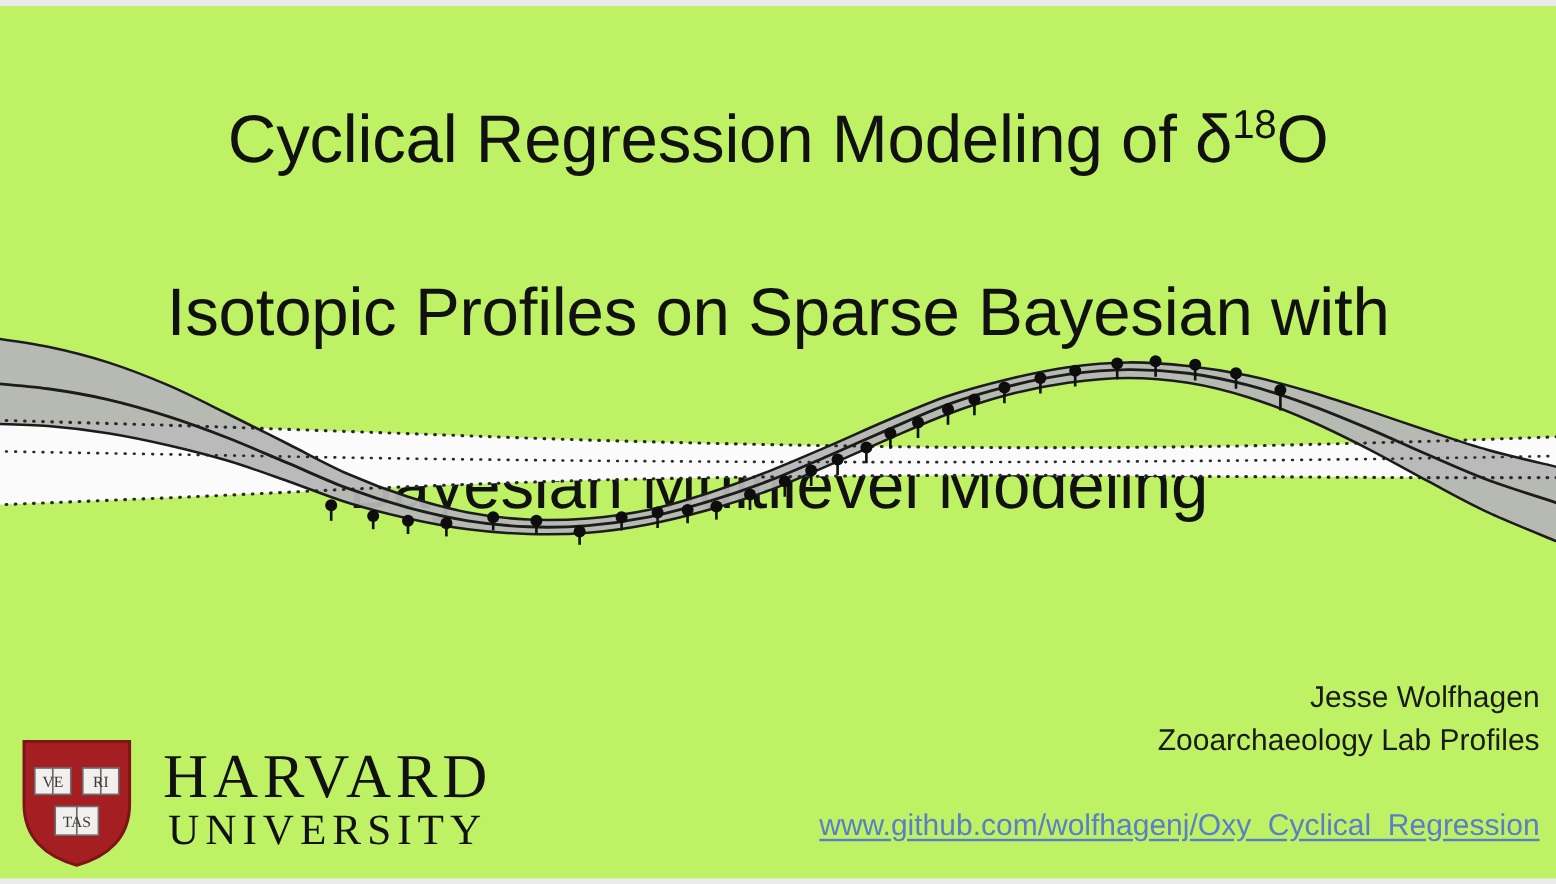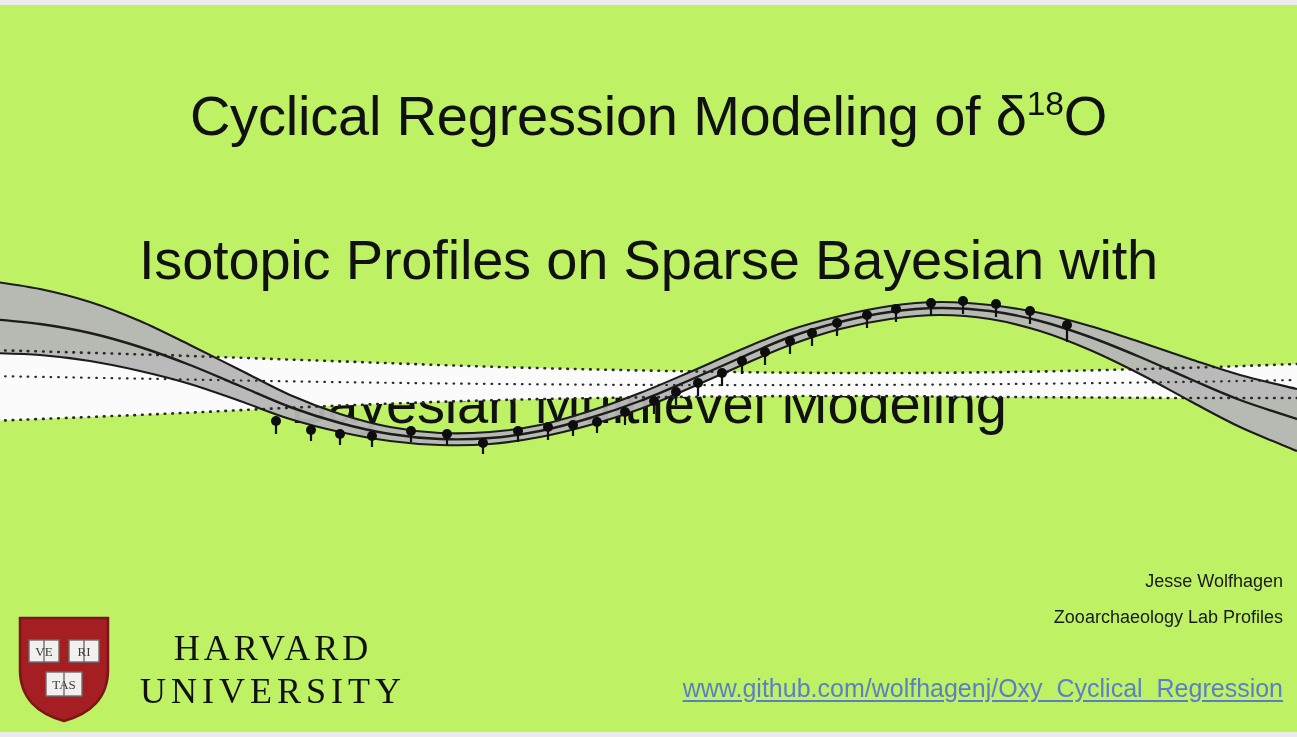--- a/index.html
+++ b/index.html
@@ -40,21 +40,21 @@
   #chart{
     position:absolute;left:0;top:255px;width:1297px;height:260px;
   }
   #chart svg{display:block;width:1297px;height:260px;}
 
   
   #byline{
     position:absolute;right:14px;top:563px;width:700px;
     text-align:right;
     color:#1a1a1a;
-    font-size:18px;
+    font-size:25px;
     line-height:36px;
   }
   #byline .bline{display:block;white-space:nowrap;}
   #link{
     position:absolute;right:14px;top:672px;
     font-size:25px;line-height:32px;
     color:#5b7fc7;
     text-underline-offset:3px;
     white-space:nowrap;
     cursor:pointer;
@@ -66,21 +66,21 @@
   }
   #logo .shield-wrap{
     position:absolute;left:0;top:0;width:96px;height:110px;
   }
   #logo .wordmark{
     position:absolute;left:112px;top:8px;width:290px;text-align:center;
     font-family:"Liberation Serif", serif;
     color:#111111;
   }
   #logo .wm-main{
-    display:block;font-size:36px;line-height:52px;letter-spacing:4px;
+    display:block;font-size:52px;line-height:52px;letter-spacing:4px;
   }
   #logo .wm-sub{
     display:block;font-size:36px;line-height:34px;letter-spacing:5px;
   }
 </style>
 </head>
 <body>
 
 <div id="slide">
 

